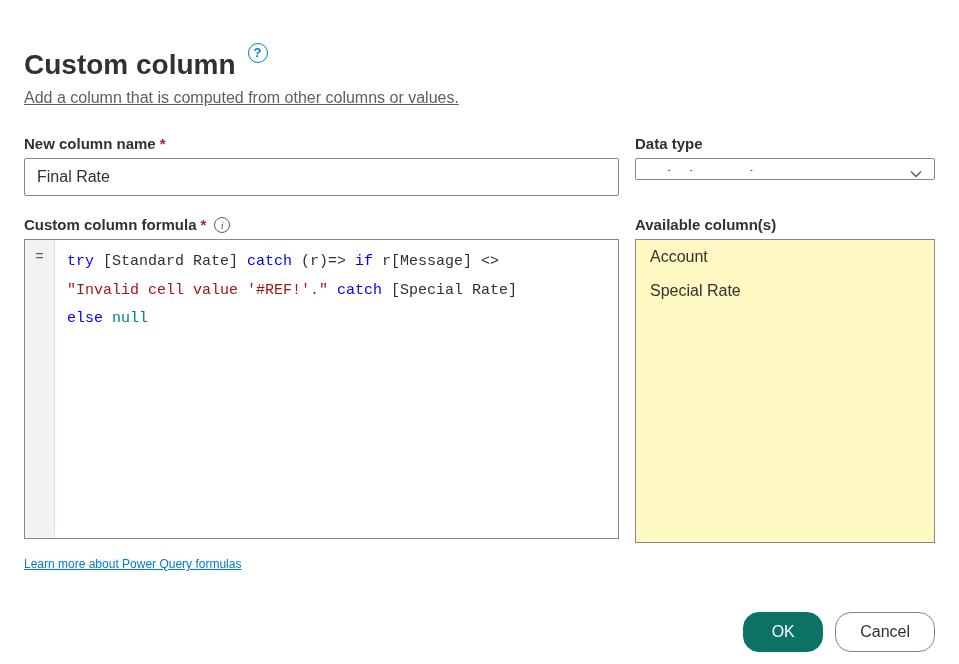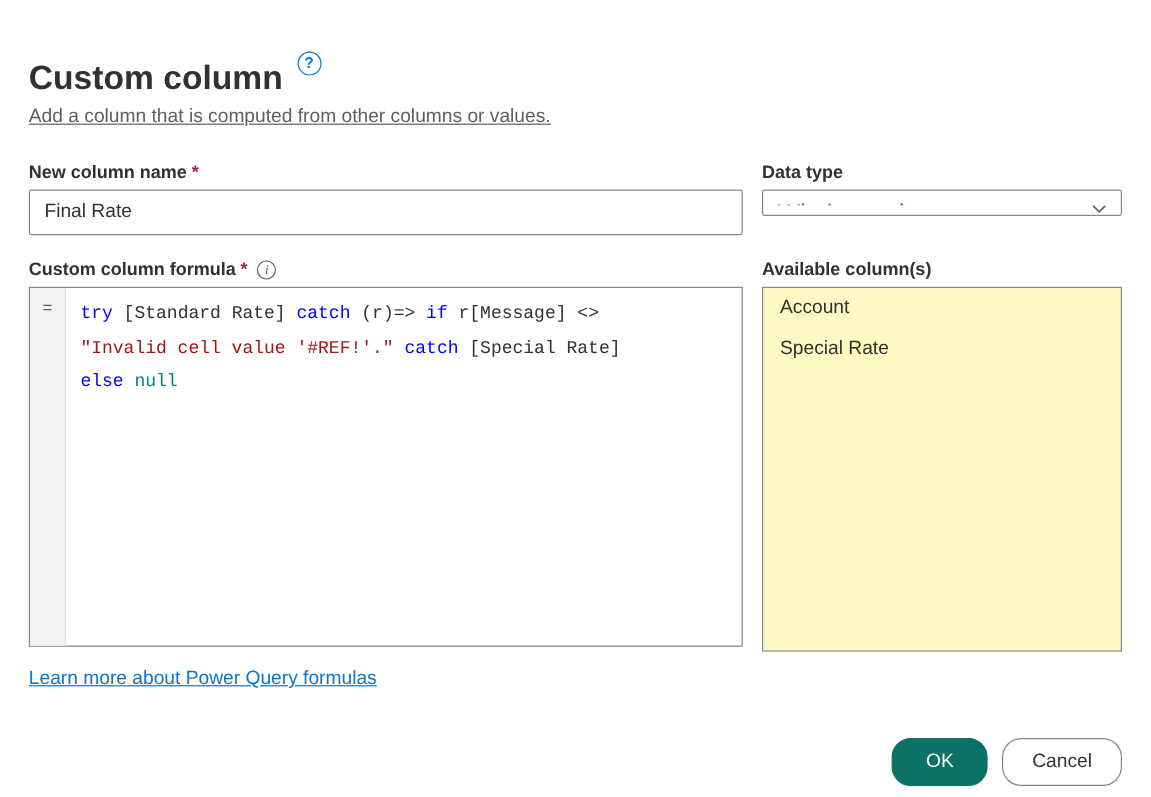--- a/index.html
+++ b/index.html
@@ -179,21 +179,21 @@
       border: none;
       background: #f3f2f1;
       color: #a19f9d;
       cursor: not-allowed;
       text-align: center;
     }
     .learn-more-link {
       display: inline-block;
       margin-top: 18px;
       color: #0078d4;
-      font-size: 16px;
+      font-size: 12px;
       text-decoration: underline;
       cursor: pointer;
     }
     .dialog-footer {
       display: flex;
       justify-content: flex-end;
       gap: 12px;
       margin-top: 40px;
     }
     .btn {

